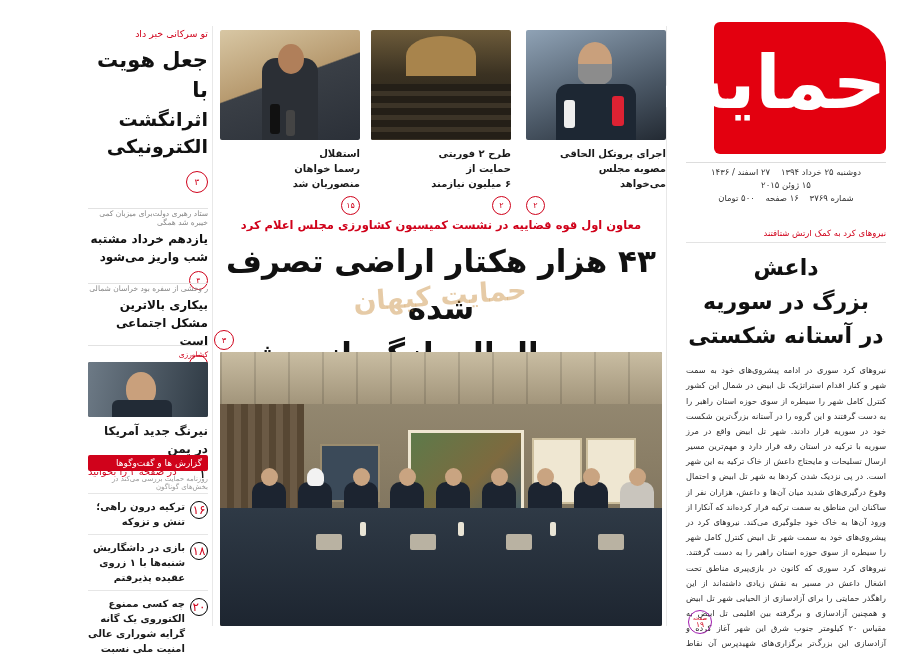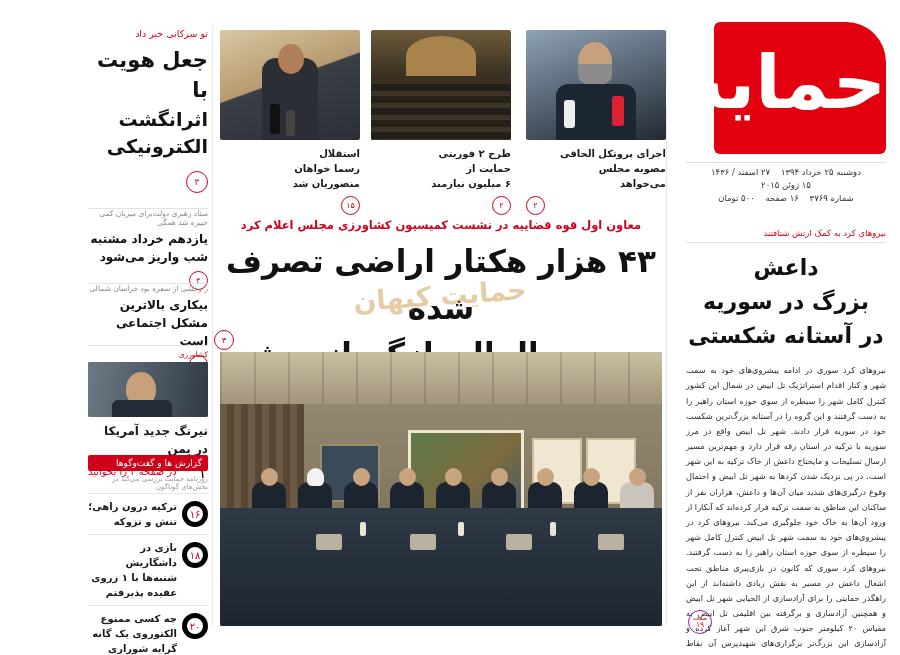--- a/index.html
+++ b/index.html
@@ -100,22 +100,22 @@
   .rb-head{
     background:#d0021b;color:#fff;font-size:9px;padding:3px 6px;text-align:right;border-radius:2px;
   }
   .rb-sub{font-size:7px;color:#999;text-align:right;margin:4px 0 2px;}
   .rb-item{
     border-top:1px solid #e6e6e6;padding:5px 0;display:flex;align-items:flex-start;gap:5px;
     flex-direction:row-reverse;
   }
   .rb-item .rb-txt{flex:1;text-align:right;font-size:10px;line-height:1.5;font-weight:bold;}
   .rb-item .rb-num{
-    width:16px;height:16px;border-radius:50%;border:5px solid #000000;color:#d0021b;
-    font-size:10px;display:flex;align-items:center;justify-content:center;flex:none;margin-top:2px;
+    width:16px;height:16px;border-radius:50%;border:1px solid #000000;color:#d0021b;
+    font-size:12px;display:flex;align-items:center;justify-content:center;flex:none;margin-top:2px;
   }
 
   
   .strip{position:absolute;top:30px;left:220px;width:442px;height:175px;}
   .strip-cell{position:absolute;top:0;width:140px;}
   .strip-photo{width:140px;height:110px;border-radius:2px;overflow:hidden;position:relative;}
   .sp-cap{font-size:10px;line-height:1.5;font-weight:bold;text-align:right;margin-top:6px;}
   .sp-badge{
     width:17px;height:17px;border-radius:50%;border:1px solid #d0021b;color:#d0021b;font-size:8px;
     display:flex;align-items:center;justify-content:center;margin-top:5px;

